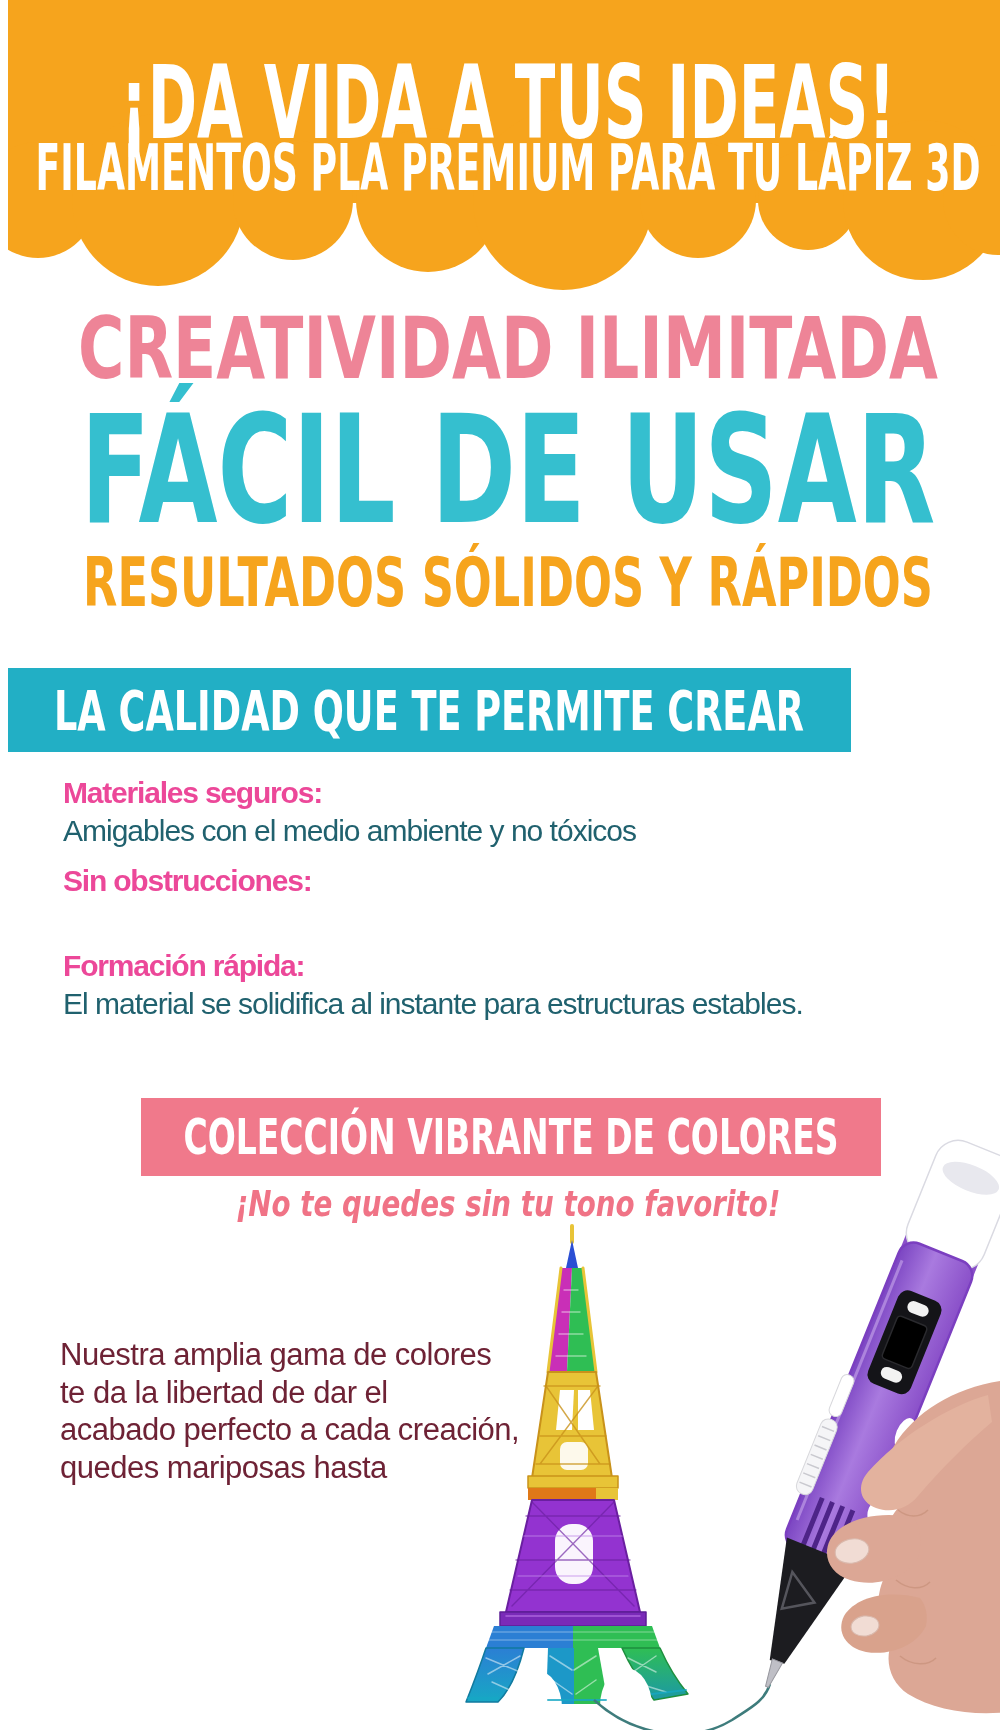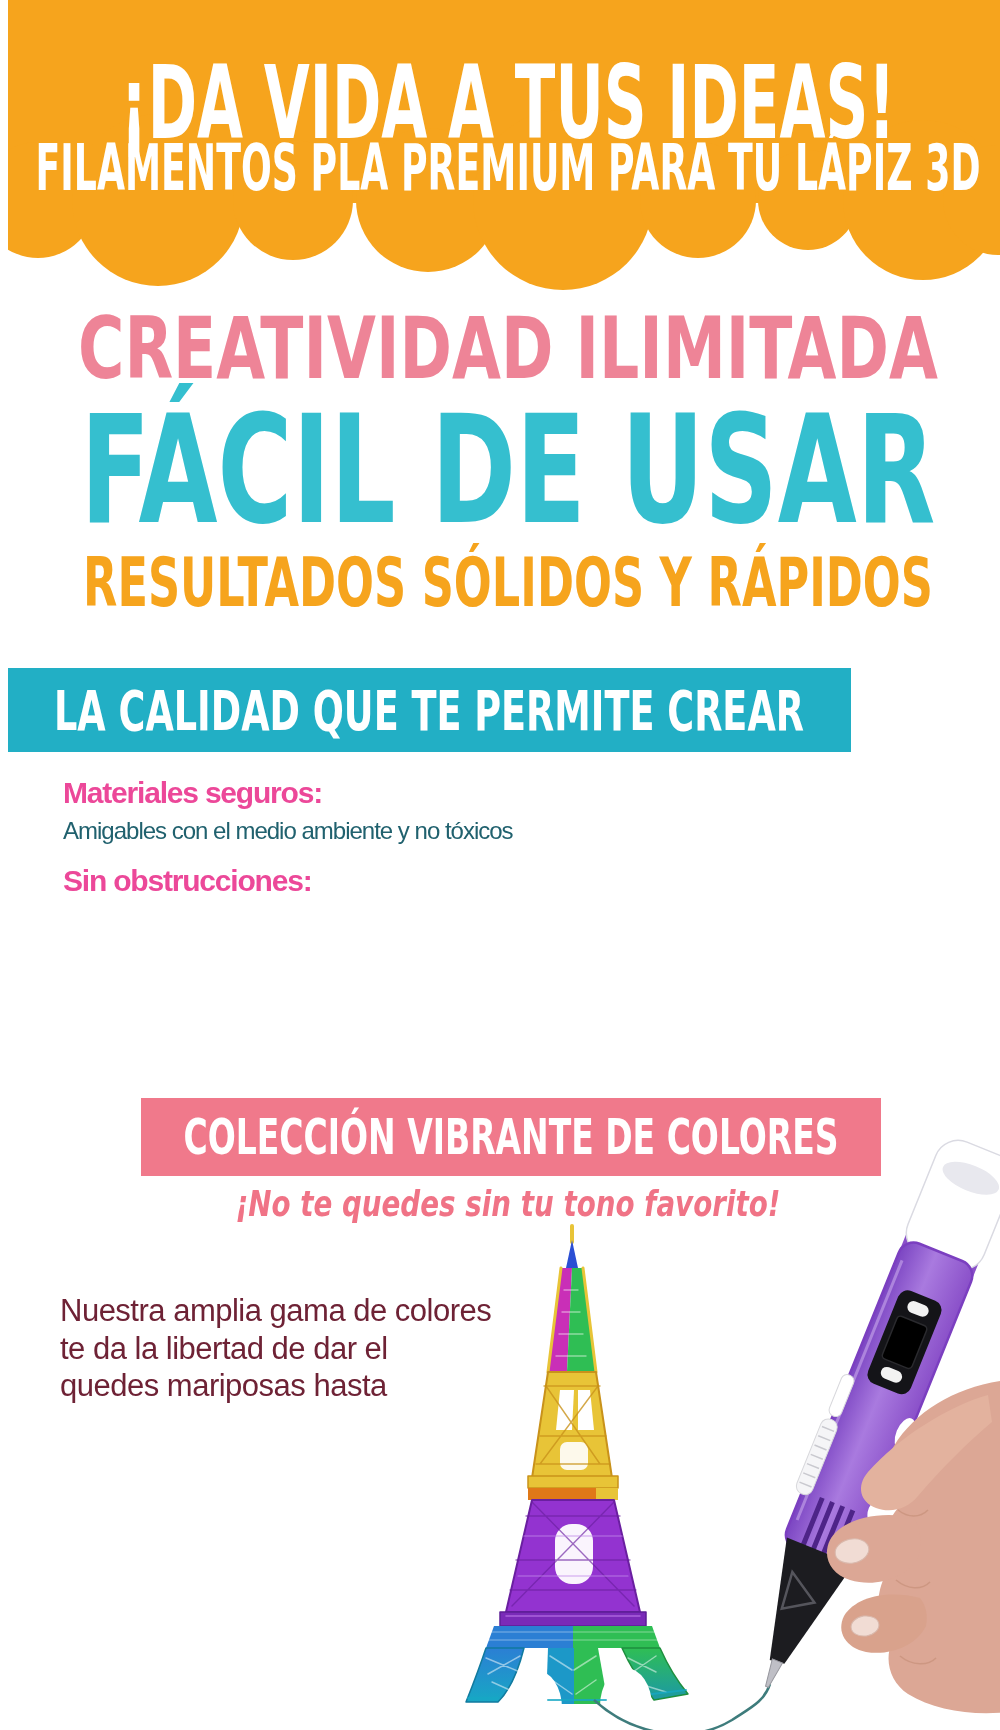--- a/index.html
+++ b/index.html
@@ -4,22 +4,22 @@
 <style>
   html,body{margin:0;padding:0;background:#ffffff;}
   #canvas{position:relative;width:1000px;height:1730px;background:#ffffff;overflow:hidden;
           font-family:"Liberation Sans",sans-serif;margin-left:8px;}
   .abs{position:absolute;}
   svg text{font-family:"DejaVu Sans",sans-serif;font-weight:bold;}
   .disp{fill:#ffffff;}
   .scallop{fill:#F6A41D;}
   .feature{position:absolute;left:55px;width:840px;}
   .feature-title{font-size:30px;font-weight:bold;color:#ec4899;letter-spacing:-1.2px;line-height:34px;}
-  .feature-desc{font-size:24px;color:#20616E;letter-spacing:-1px;line-height:34px;margin-top:4px;}
-  .para{position:absolute;left:52px;top:1292px;width:540px;color:#6E2235;
+  .feature-desc{font-size:30px;color:#20616E;letter-spacing:-1px;line-height:34px;margin-top:4px;}
+  .para{position:absolute;left:52px;top:1336px;width:540px;color:#6E2235;
         font-size:31px;letter-spacing:-0.5px;line-height:37.5px;}
   .tagline{font-style:italic;}
 </style>
 </head>
 <body>
 
 <div id="canvas">
 
   <svg class="abs" style="left:0;top:0" width="1000" height="300" viewBox="0 0 1000 300">
     <g>
@@ -49,30 +49,35 @@
     <text x="421" y="62" font-size="56" text-anchor="middle" textLength="750" lengthAdjust="spacingAndGlyphs" class="disp">LA CALIDAD QUE TE PERMITE CREAR</text>
   </svg>
 
   <div class="feature" style="top:776px">
     <div class="feature-title">Materiales seguros:</div>
     <div class="feature-desc">Amigables con el medio ambiente y no tóxicos</div>
   </div>
   <div class="feature" style="top:864px">
     <div class="feature-title">Sin obstrucciones:</div>
   </div>
+  <div class="feature" style="top:949px">
+    <div class="feature-title">Formación rápida:</div>
+    <div class="feature-desc">El material se solidifica al instante para estructuras estables.</div>
+  </div>
 
   <svg class="abs" style="left:0;top:1092px" width="1000" height="140" viewBox="0 0 1000 140">
     <rect x="133" y="6" width="740" height="78" fill="#F0798B"></rect>
     <text x="503" y="62" font-size="50" text-anchor="middle" textLength="655" lengthAdjust="spacingAndGlyphs" class="disp">COLECCIÓN VIBRANTE DE COLORES</text>
     <text x="500" y="124" font-size="35" text-anchor="middle" textLength="545" lengthAdjust="spacingAndGlyphs" class="tagline" fill="#F07386">¡No te quedes sin tu tono favorito!</text>
   </svg>
 
   <div class="para">
     <div>Nuestra amplia gama de colores</div>
     <div>te da la libertad de dar el</div>
+    <div>acabado perfecto a cada creación,</div>
     <div>quedes mariposas hasta</div>
   </div>
 
   <svg class="abs" style="left:420px;top:1050px" width="580" height="680" viewBox="0 0 580 680">
     <defs>
       <linearGradient id="penGrad" x1="0" y1="0" x2="1" y2="0">
         <stop offset="0" stop-color="#7B45C2"></stop>
         <stop offset="0.45" stop-color="#A97ADF"></stop>
         <stop offset="1" stop-color="#8A50C9"></stop>
       </linearGradient>

